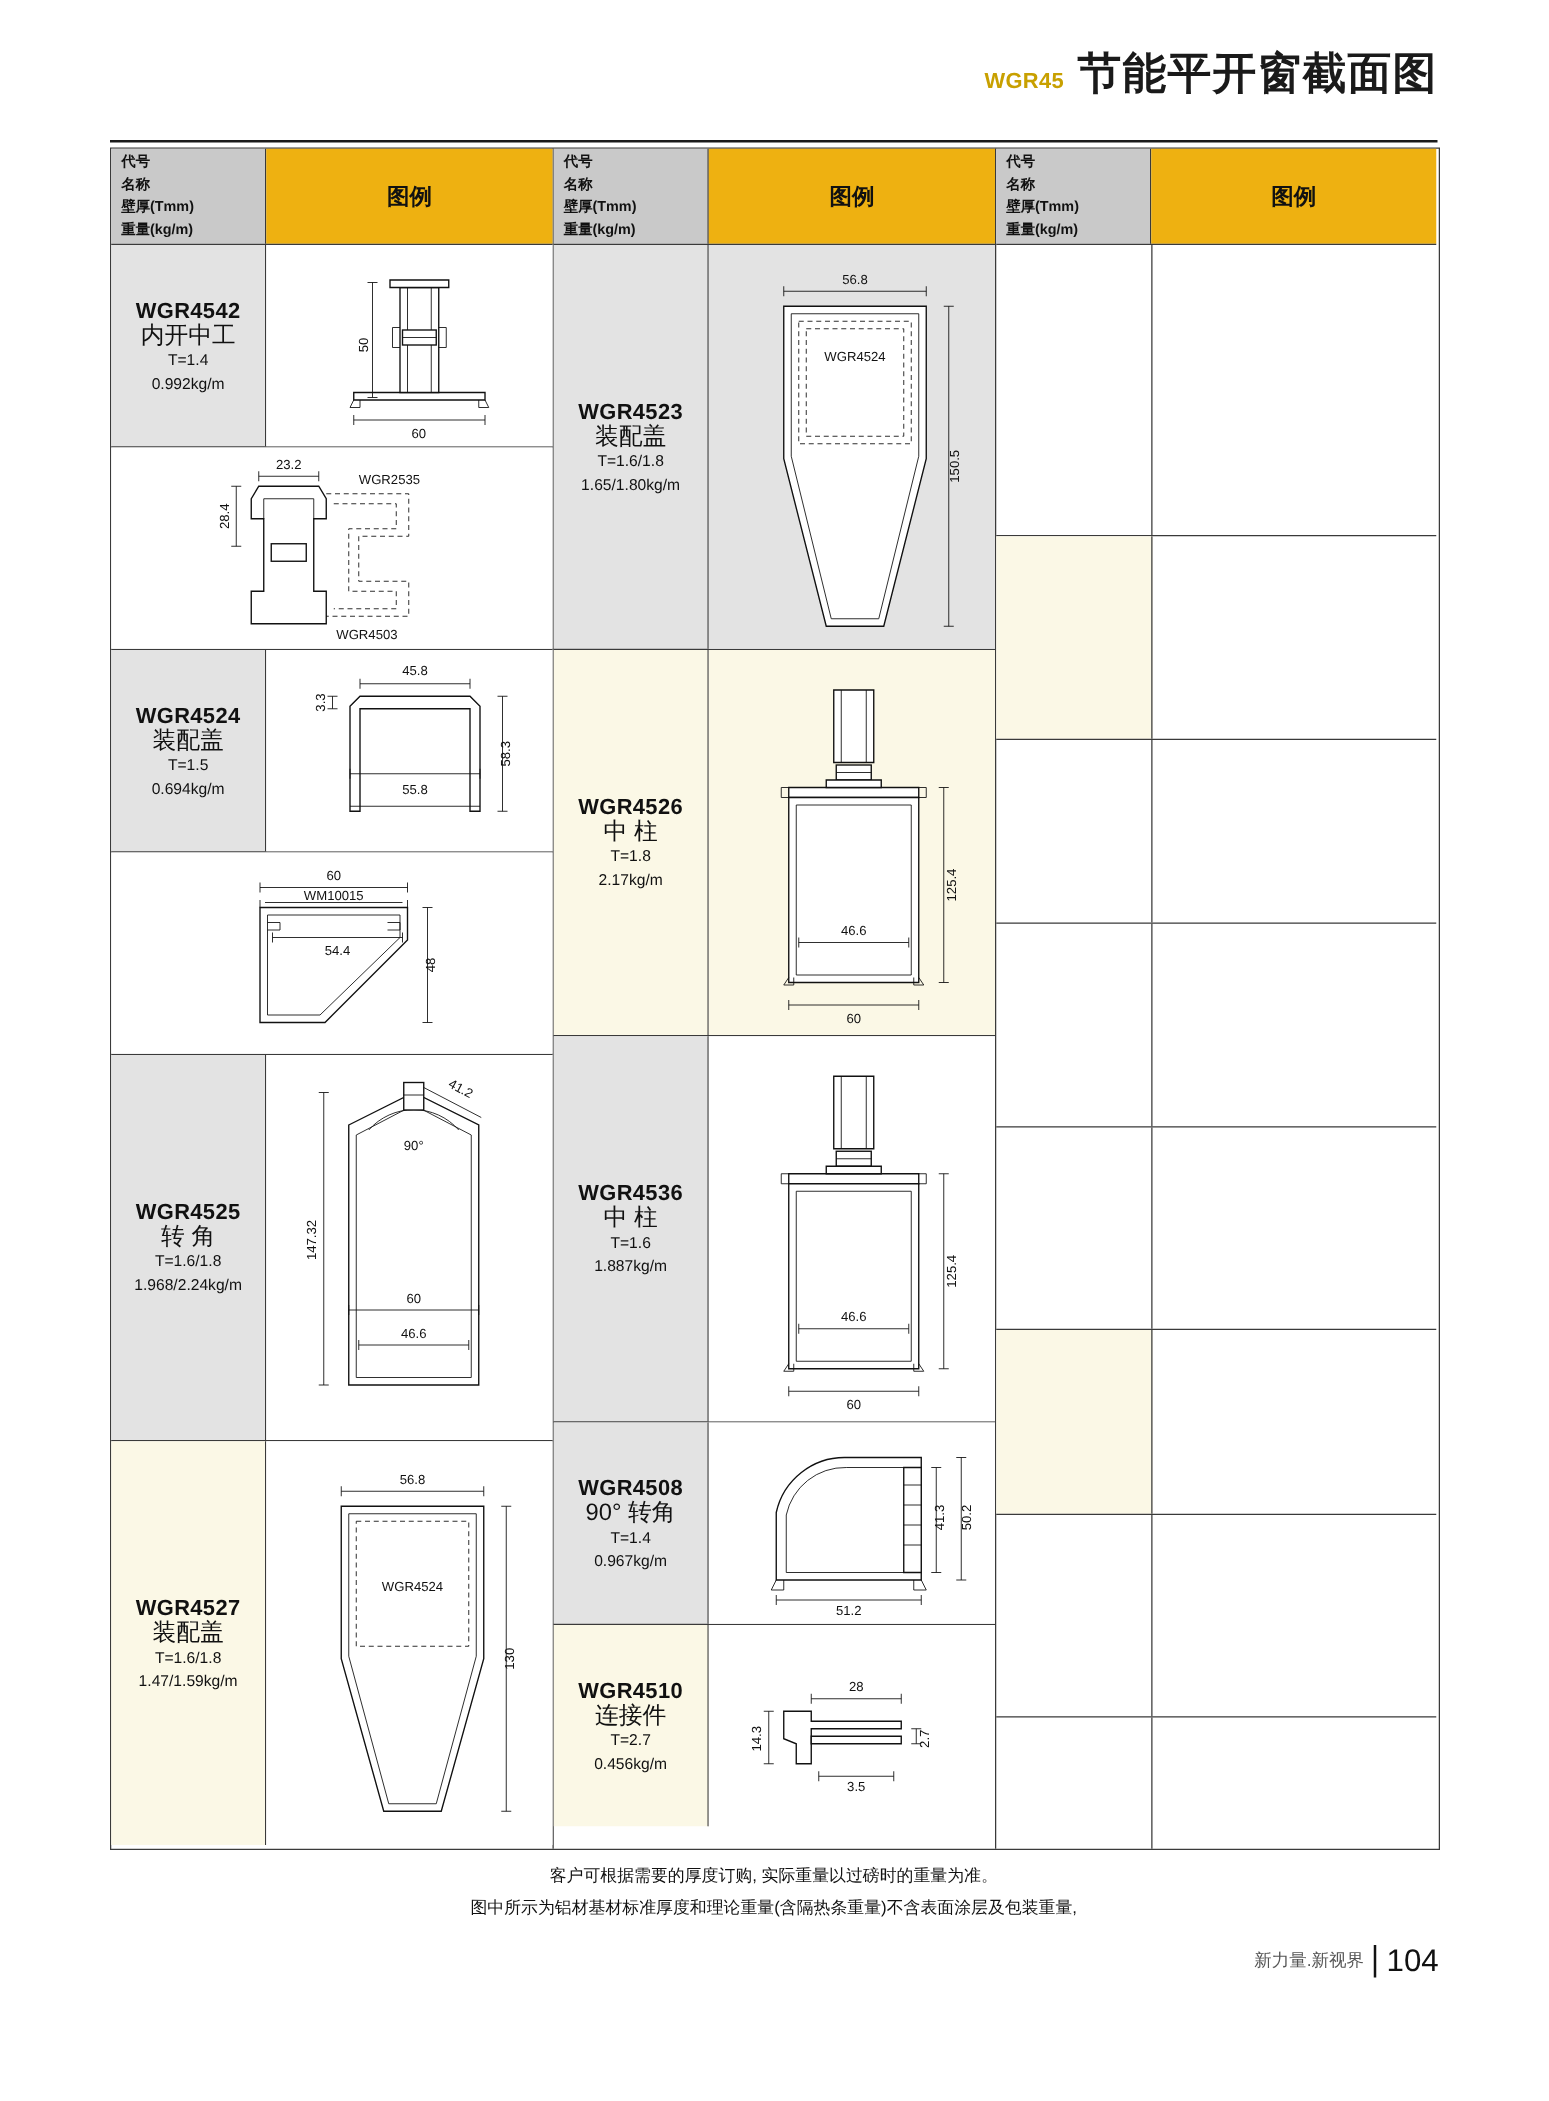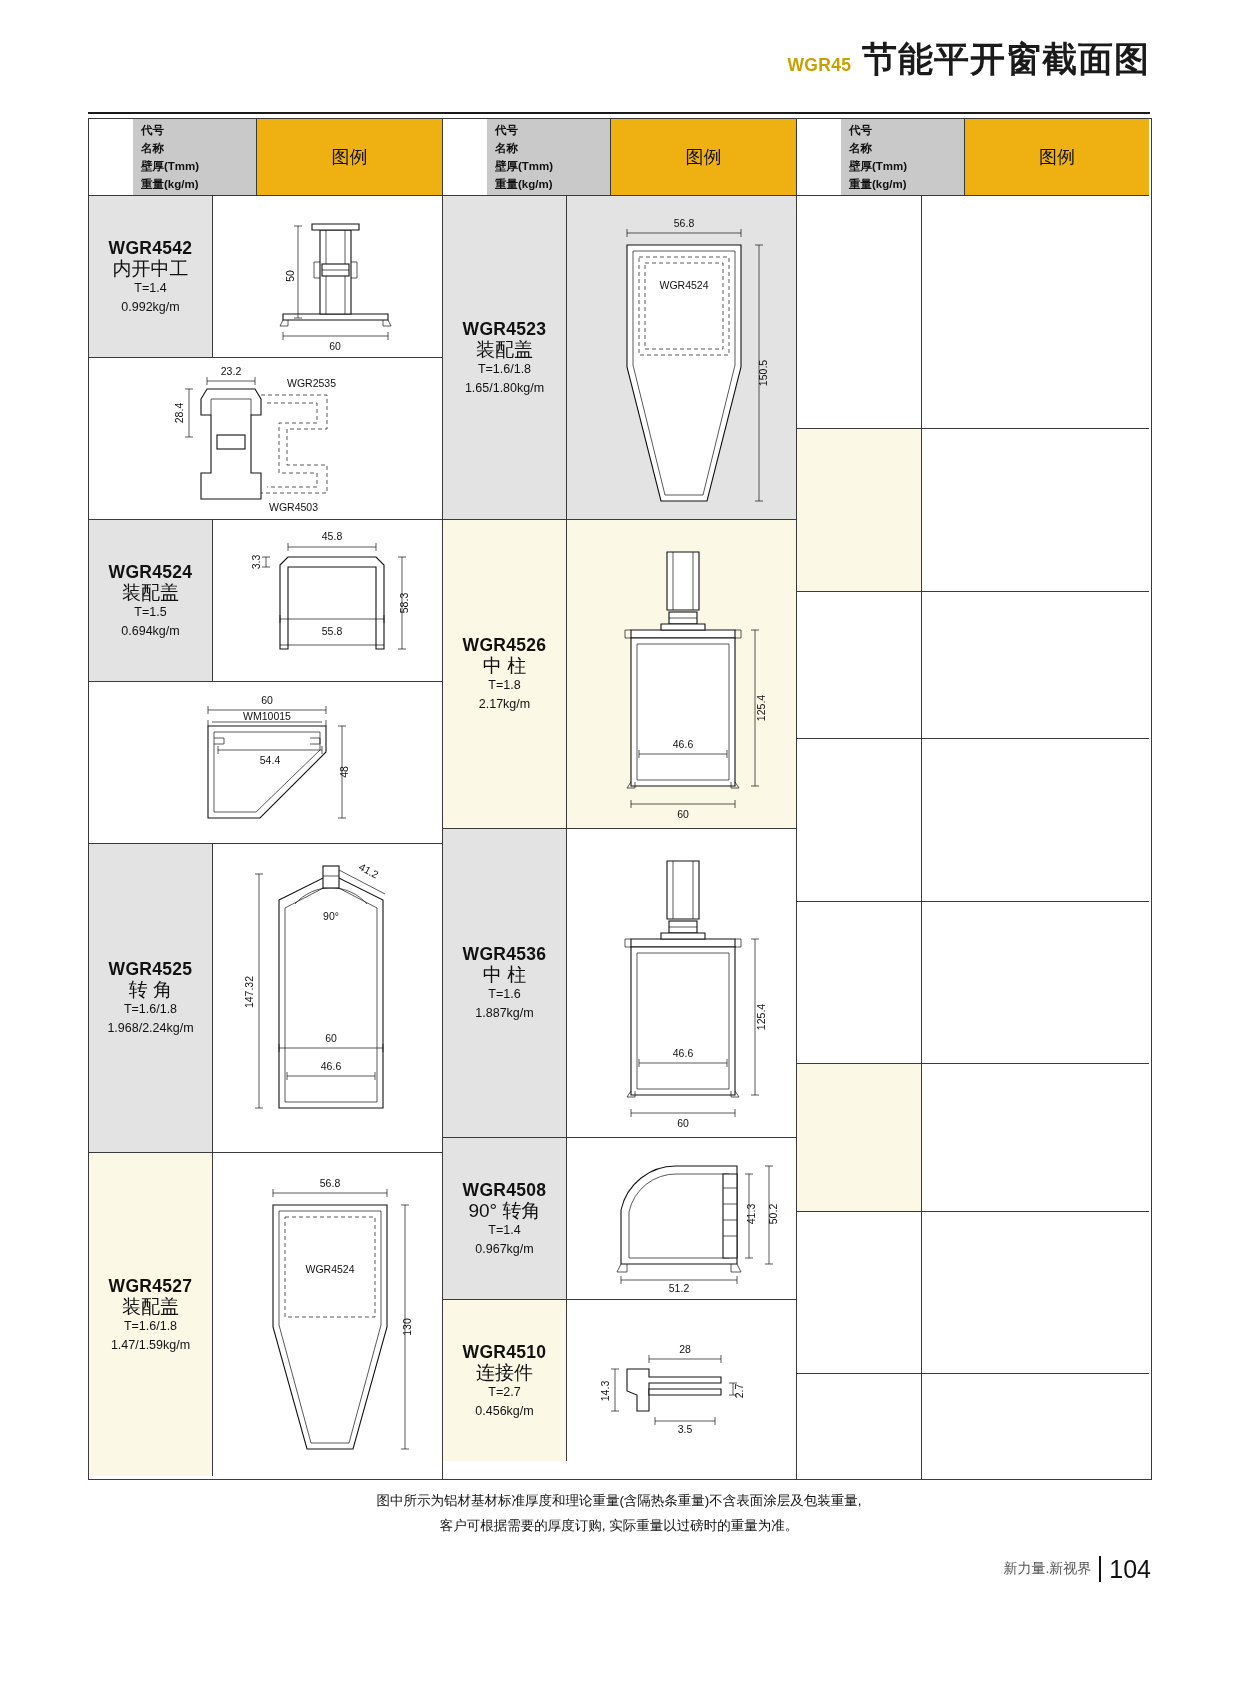--- a/index.html
+++ b/index.html
@@ -37,30 +37,30 @@
   .col{
     display:flex;flex-direction:column;
     border-right:1px solid #3a3a3a;
     box-sizing:border-box;
   }
   .col:last-child{border-right:none;}
   .col-a{width:354px;}
   .col-b{width:354px;}
   .col-c{width:352px;}
 
-  .head-row{display:flex;height:76px;flex:0 0 76px;margin-left:44px;}
+  .head-row{display:flex;height:76px;flex:0 0 76px;}
   .head-left{
     width:124px;flex:0 0 124px;background:#c9c9c9;border-right:1px solid #3a3a3a;
     display:flex;flex-direction:column;justify-content:space-between;
     box-sizing:border-box;padding:3px 0 2px 8px;
   }
   .head-left span{font-size:11.5px;font-weight:bold;line-height:17px;color:#111;}
   .head-right{
     flex:1;background:#eeb111;display:flex;align-items:center;justify-content:center;
-    font-size:18px;font-weight:normal;color:#111;
+    font-size:18px;font-weight:bold;color:#111;
   }
 
   .row{display:flex;border-top:1px solid #3a3a3a;box-sizing:border-box;}
   .cell-label{
     width:124px;flex:0 0 124px;border-right:1px solid #3a3a3a;
     display:flex;flex-direction:column;align-items:center;justify-content:center;
     box-sizing:border-box;text-align:center;
   }
   .cell-fig{
     flex:1;display:flex;align-items:center;justify-content:center;
@@ -536,21 +536,21 @@
       </div>
       <div class="empty-row" style="height:105px">
         <div class="empty-label"></div>
         <div class="empty-fig"></div>
       </div>
     </div>
 
   </div>
 
   <div class="footer">
+    <div>客户可根据需要的厚度订购, 实际重量以过磅时的重量为准。</div>
     <div>图中所示为铝材基材标准厚度和理论重量(含隔热条重量)不含表面涂层及包装重量,</div>
-    <div>客户可根据需要的厚度订购, 实际重量以过磅时的重量为准。</div>
   </div>
   <div class="page-num">
     <div class="brand">新力量.新视界</div>
     <div class="pn">104</div>
   </div>
 
 </div>
 
 </body></html>

